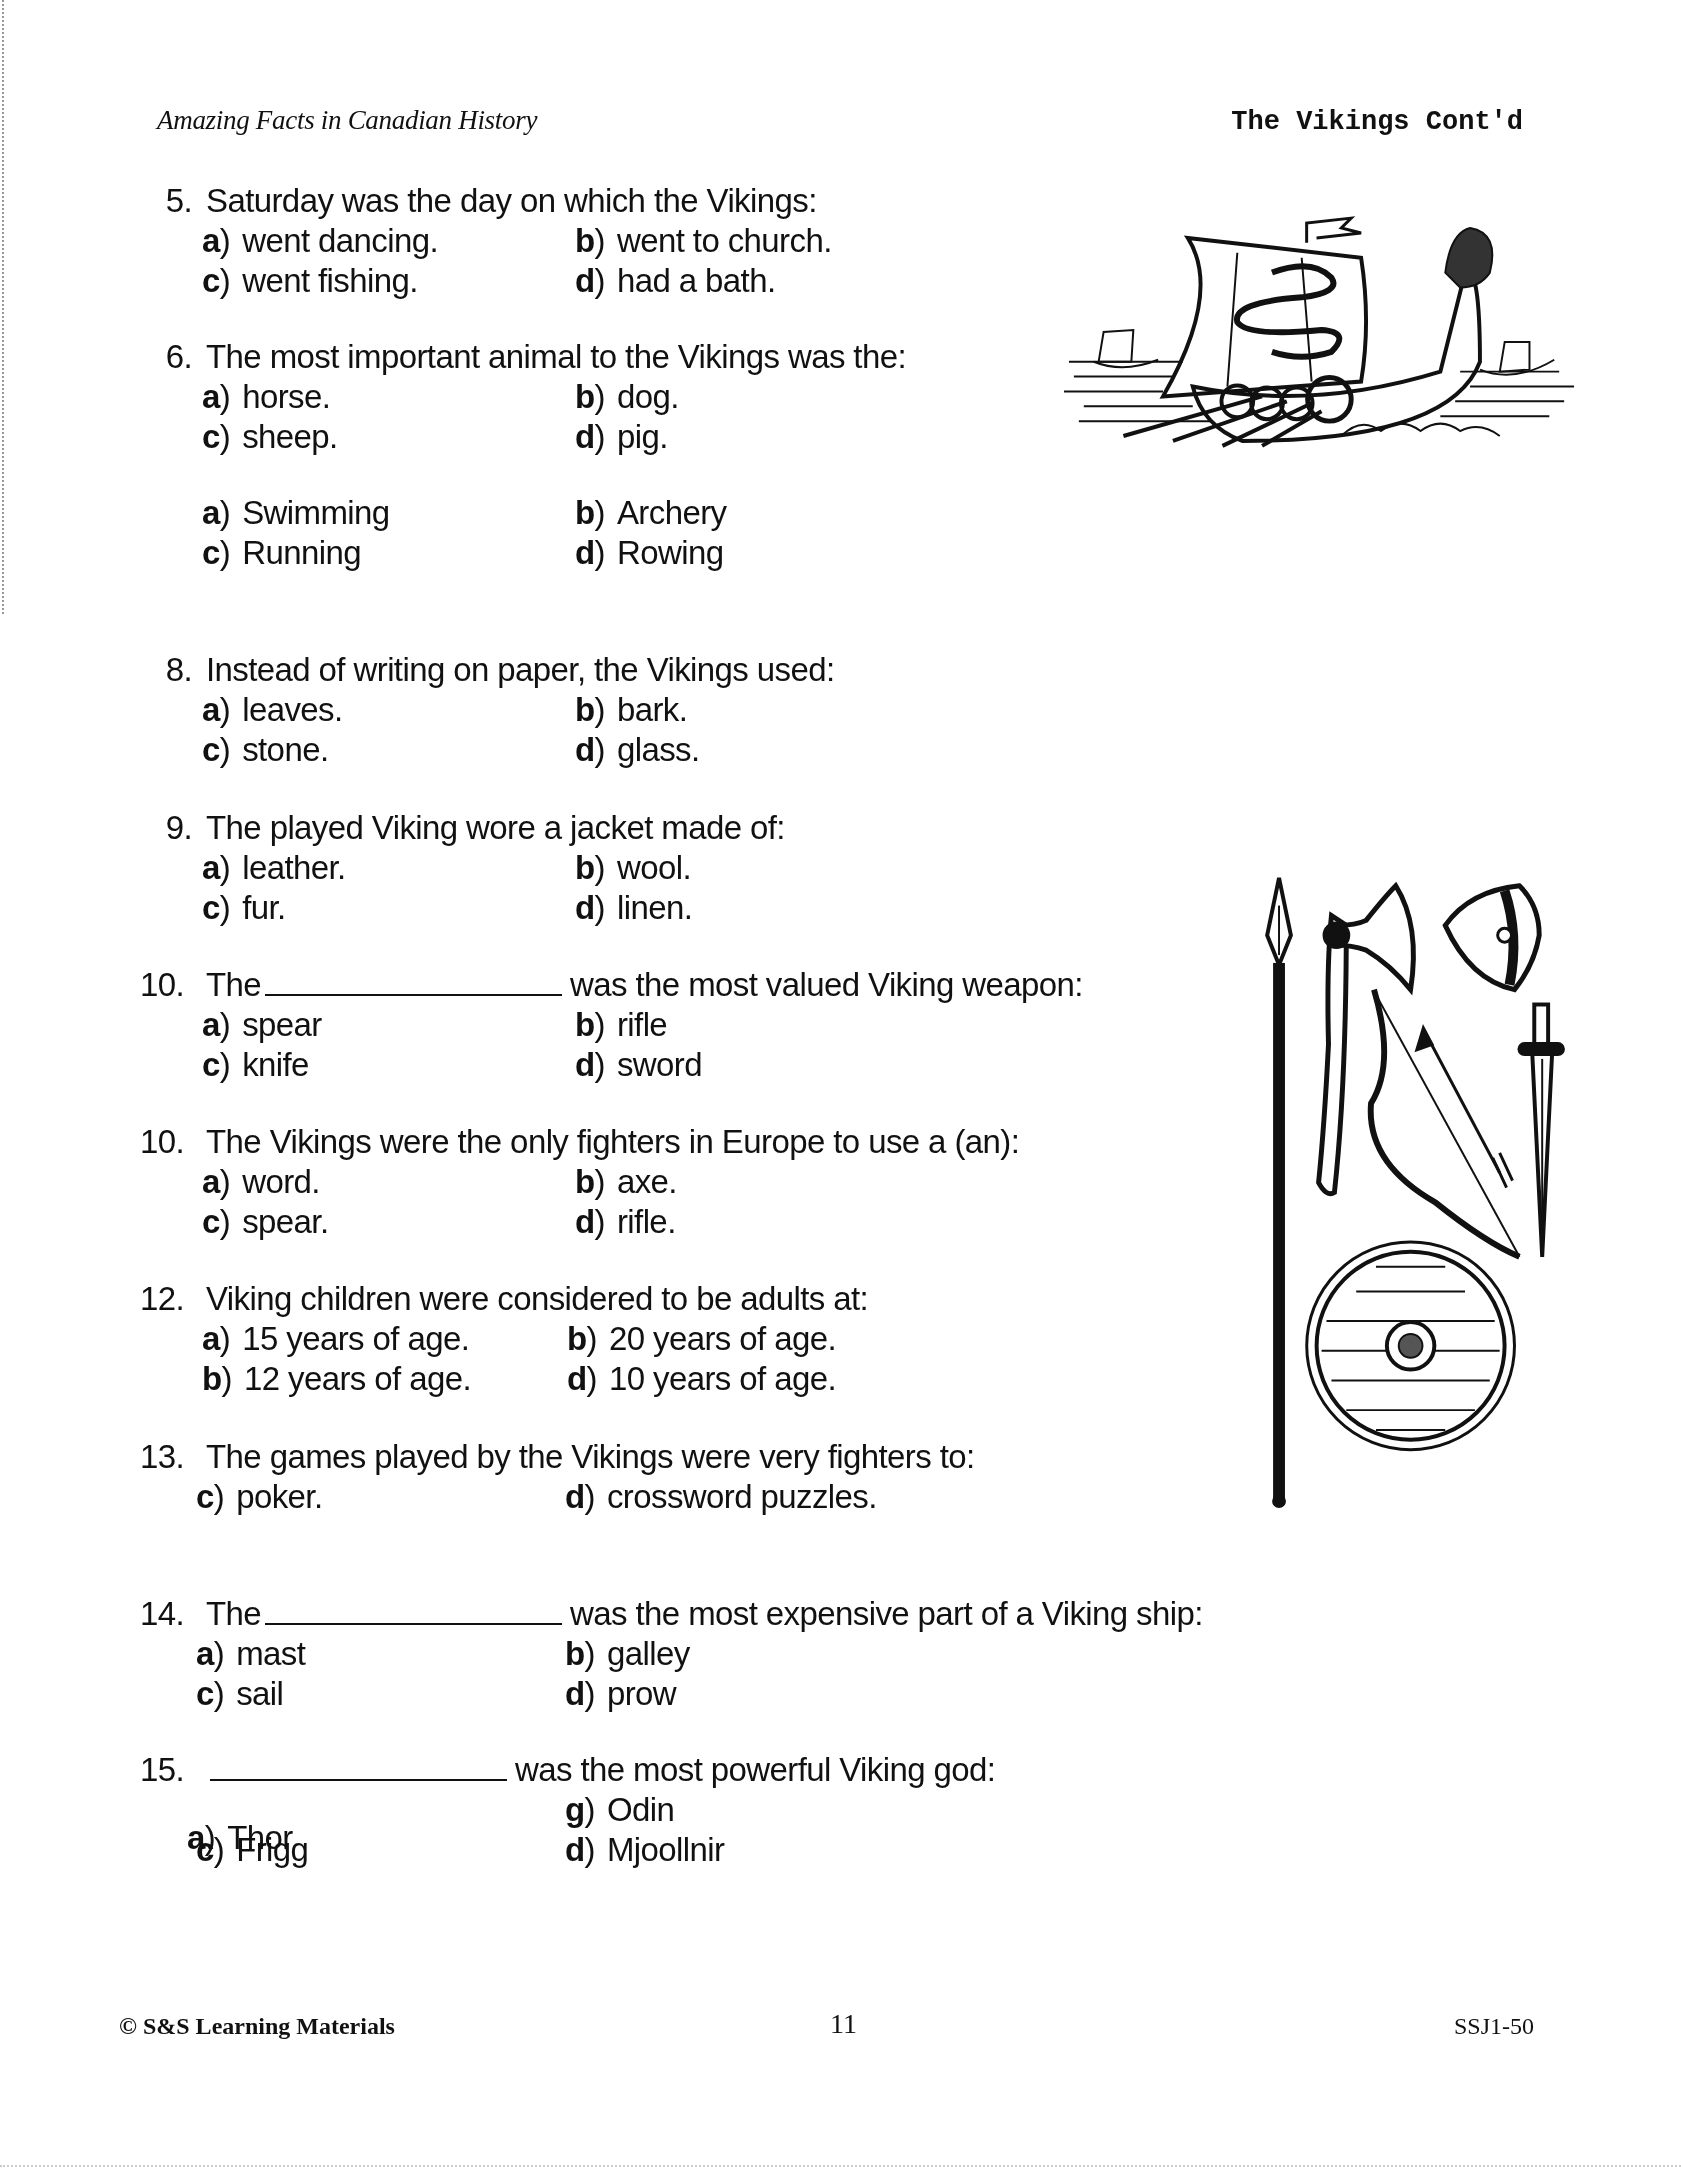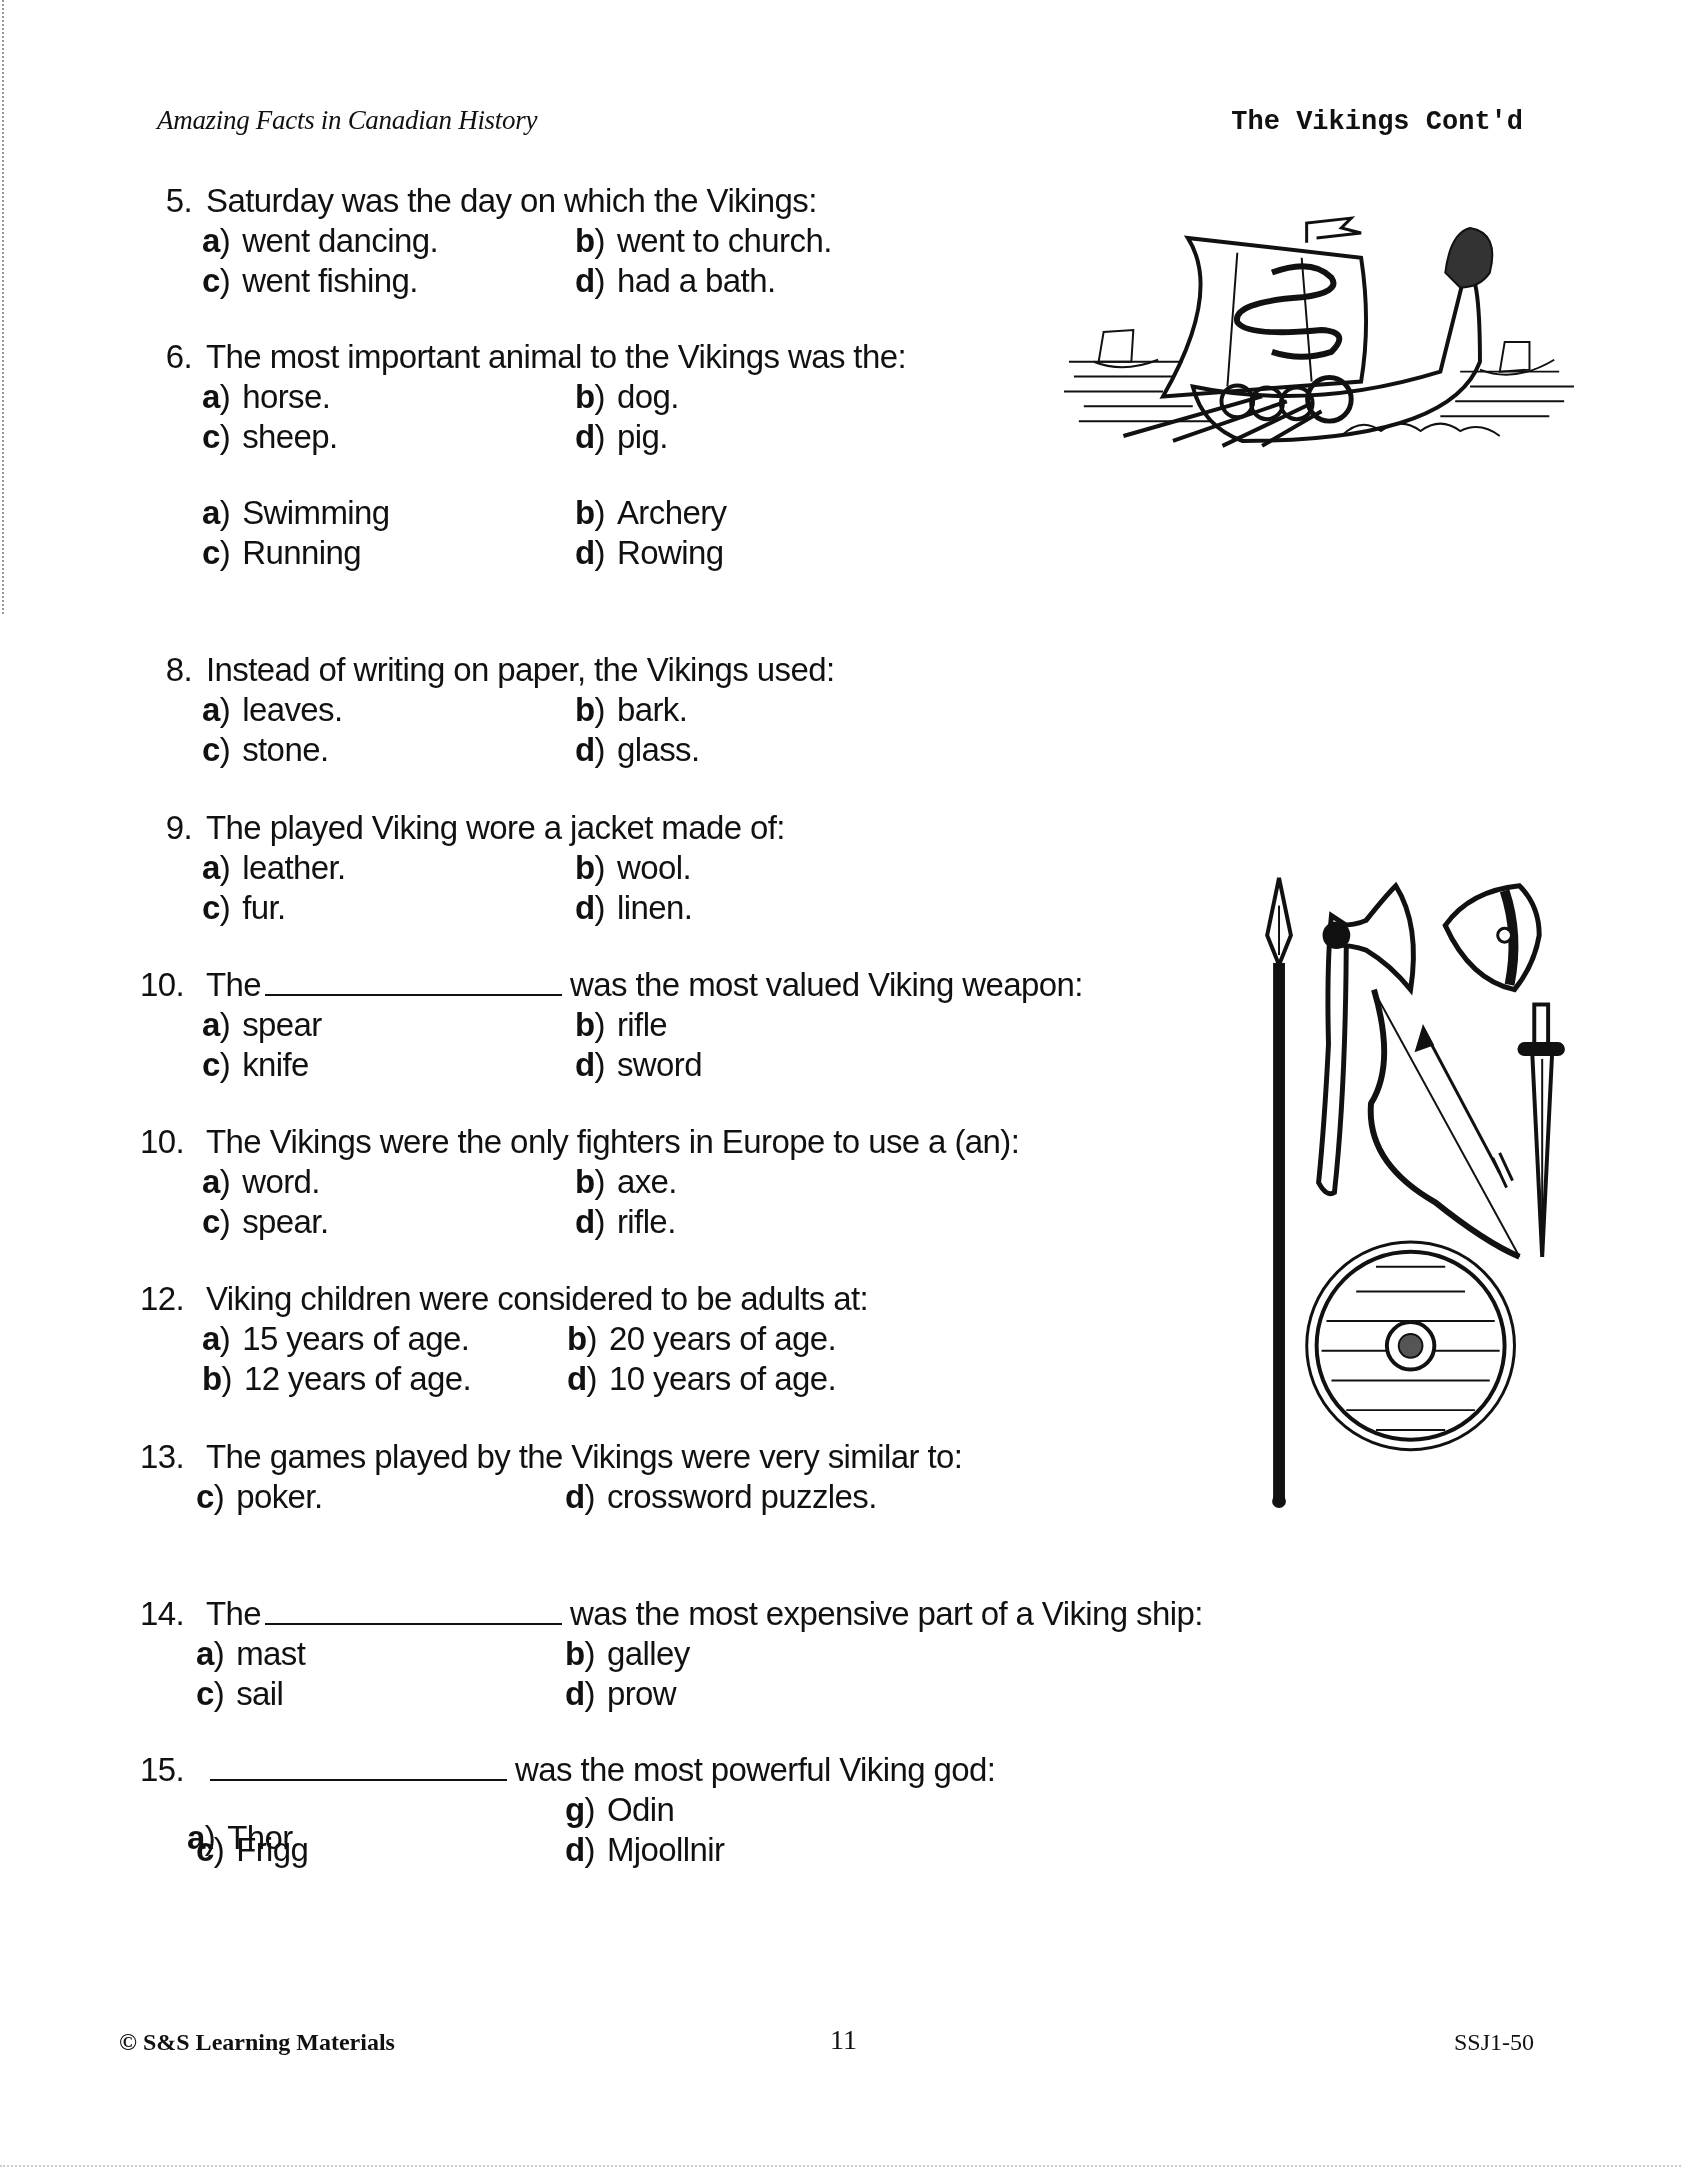--- a/index.html
+++ b/index.html
@@ -34,21 +34,20 @@
     vertical-align: baseline; margin: 0 8px -2px 4px; position: relative; top: -2px;
   }
   .blank.short { width: 297px; }
   .opt-row { font-size: 33px; line-height: 40px; height: 40px; white-space: nowrap; letter-spacing: -0.6px; position: relative; }
   .opt { position: absolute; top: 0; }
   .opt .letter { font-weight: bold; }
   .opt .paren { margin-right: 12px; }
   .footer-left, .footer-center, .footer-right {
     position: absolute; top: 2013px;
     font-family: "Liberation Serif", "DejaVu Serif", serif;
-    margin-top: 16px;
   }
   .footer-left { left: 119px; font-weight: bold; font-size: 24px; }
   .footer-center { left: 830px; font-size: 28px; top: 2008px; }
   .footer-right { right: 147px; font-size: 24px; }
   .illus { position: absolute; }
 </style>
 </head>
 <body>
 
 <div class="scan-edge"></div>
@@ -146,21 +145,21 @@
     <span class="opt" style="left:73px;"><span class="letter">a</span><span class="paren">)</span><span>15 years of age.</span></span>
     <span class="opt" style="left:438px;"><span class="letter">b</span><span class="paren">)</span><span>20 years of age.</span></span>
   </div>
   <div class="opt-row">
     <span class="opt" style="left:73px;"><span class="letter">b</span><span class="paren">)</span><span>12 years of age.</span></span>
     <span class="opt" style="left:438px;"><span class="letter">d</span><span class="paren">)</span><span>10 years of age.</span></span>
   </div>
 </div>
 
 <div class="question" style="top:1437px;">
-  <div class="q-line"><span class="q-num wide">13.</span><span>The games played by the Vikings were very similar to:</span></div>
+  <div class="q-line"><span class="q-num wide">13.</span><span>The games played by the Vikings were very fighters to:</span></div>
   <div class="opt-row">
     <span class="opt" style="left:67px;"><span class="letter">c</span><span class="paren">)</span><span>poker.</span></span>
     <span class="opt" style="left:436px;"><span class="letter">d</span><span class="paren">)</span><span>crossword puzzles.</span></span>
   </div>
 </div>
 
 <div class="question" style="top:1594px;">
   <div class="q-line"><span class="q-num wide">14.</span><span>The</span><span class="blank short"></span><span>was the most expensive part of a Viking ship:</span></div>
   <div class="opt-row">
     <span class="opt" style="left:67px;"><span class="letter">a</span><span class="paren">)</span><span>mast</span></span>

